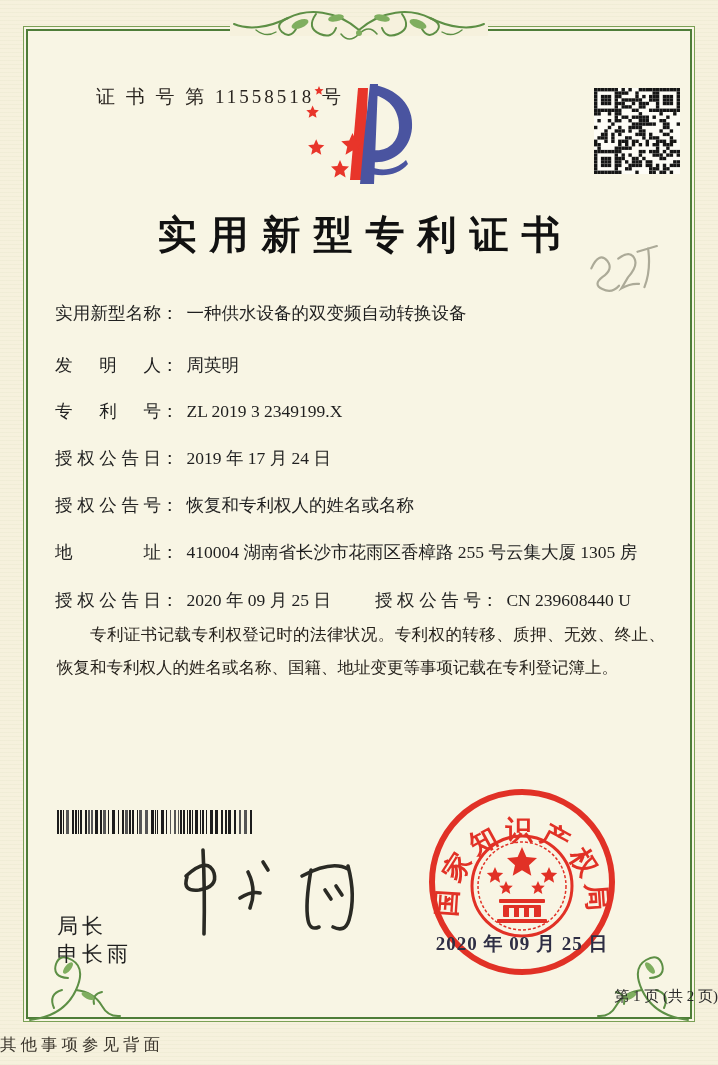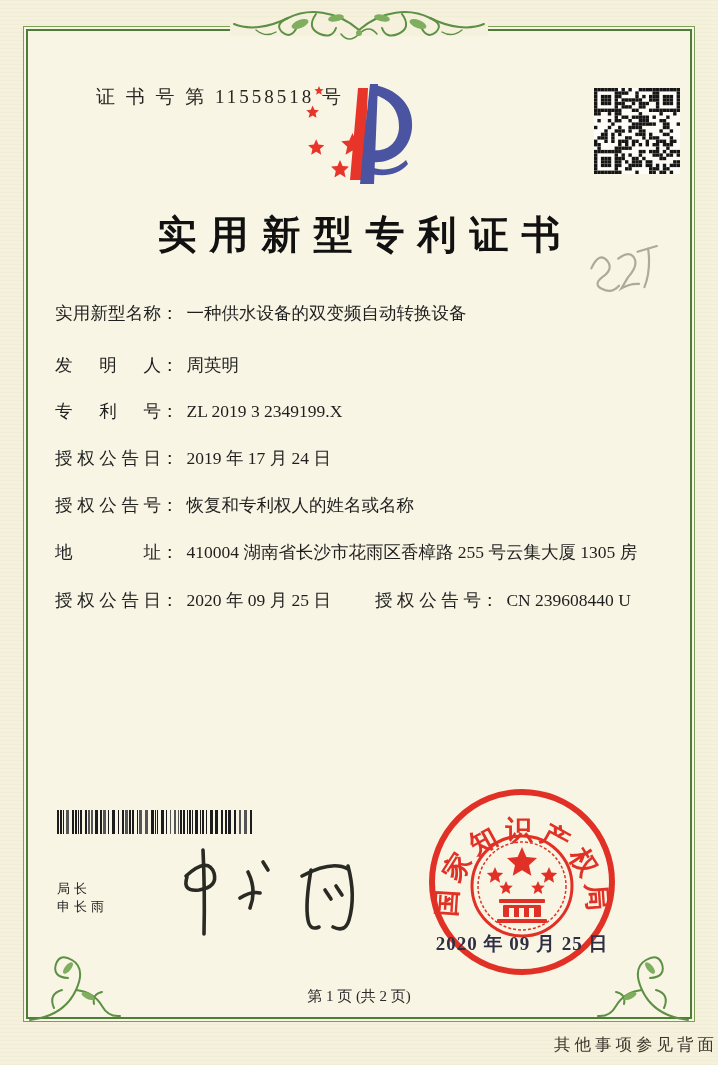--- a/index.html
+++ b/index.html
@@ -24,28 +24,28 @@
     font-size:39px;font-weight:700;letter-spacing:13px;text-indent:13px;color:#111;}
   .note627{position:absolute;left:578px;top:238px;width:90px;height:66px;opacity:.75;}
   .frow{position:absolute;left:55px;width:620px;font-size:17.5px;white-space:nowrap;}
   .flabel{display:inline-block;width:106px;text-align:justify;text-align-last:justify;vertical-align:bottom;}
   .fcolon{margin-right:8px;}
   .grant2{margin-left:44px;}
   .paras{position:absolute;left:57px;top:618px;width:608px;font-size:16.5px;
     line-height:33px;text-align:justify;color:#26221c;}
   .paras p{margin:0;text-indent:2em;}
   .barcode{position:absolute;left:57px;top:810px;width:198px;height:24px;}
-  .director{position:absolute;left:57px;top:880px;font-size:13px;letter-spacing:4px;}
+  .director{position:absolute;left:57px;top:912px;font-size:21px;letter-spacing:4px;}
   .director .name{}
   .sig{position:absolute;left:150px;top:842px;width:240px;height:104px;}
   .seal{position:absolute;left:423px;top:783px;width:198px;height:198px;opacity:.93;}
   .sealdate{position:absolute;left:423px;top:931px;width:198px;text-align:center;
     font-size:19px;letter-spacing:1px;color:#2e2e44;font-weight:600;}
-  .pagefooter{position:absolute;left:0;top:987px;width:100%;text-align:center;font-size:15px;color:#2a2a2a;}
-  .backnote{position:absolute;left:0;top:1034px;width:100%;text-align:right;
+  .pagefooter{position:absolute;left:0;top:987px;width:100%;text-align:right;font-size:15px;color:#2a2a2a;}
+  .backnote{position:absolute;left:0;top:1034px;width:100%;text-align:left;
     font-size:16.5px;letter-spacing:4px;color:#3a352c;}
 </style>
 </head>
 <body>
 
 <div class="frame">
   <div class="frame-inner"></div>
 </div>
 
 <svg class="decor" style="left:196px;top:0px" width="326" height="54" viewBox="0 0 326 54">
@@ -461,20 +461,21 @@
   <span class="flabel">授权公告号</span><span class="fcolon">：</span><span class="fvalue">恢复和专利权人的姓名或名称</span>
 </div>
 <div class="frow" style="top:540px">
   <span class="flabel">地址</span><span class="fcolon">：</span><span class="fvalue">410004  湖南省长沙市花雨区香樟路 255 号云集大厦 1305 房</span>
 </div>
 <div class="frow" style="top:588px">
   <span class="flabel">授权公告日</span><span class="fcolon">：</span><span class="fvalue">2020 年 09 月 25 日</span><span class="flabel grant2">授权公告号</span><span class="fcolon">：</span><span class="fvalue">CN 239608440 U</span>
 </div>
 
 <div class="paras">
+  <p>专利证书记载专利权登记时的法律状况。专利权的转移、质押、无效、终止、恢复和专利权人的姓名或名称、国籍、地址变更等事项记载在专利登记簿上。</p>
 </div>
 
 <div class="barcode">
   <svg width="198" height="24" viewBox="0 0 198 24">
       <g id="bcg" fill="#1c1c1c">
         <rect x="0" y="0" width="2" height="24" fill="#1c1c1c"></rect>
         <rect x="3" y="0" width="2" height="24" fill="#1c1c1c"></rect>
         <rect x="6" y="0" width="1" height="24" fill="#1c1c1c"></rect>
         <rect x="9" y="0" width="3" height="24" fill="#555"></rect>
         <rect x="15" y="0" width="2" height="24" fill="#1c1c1c"></rect>

